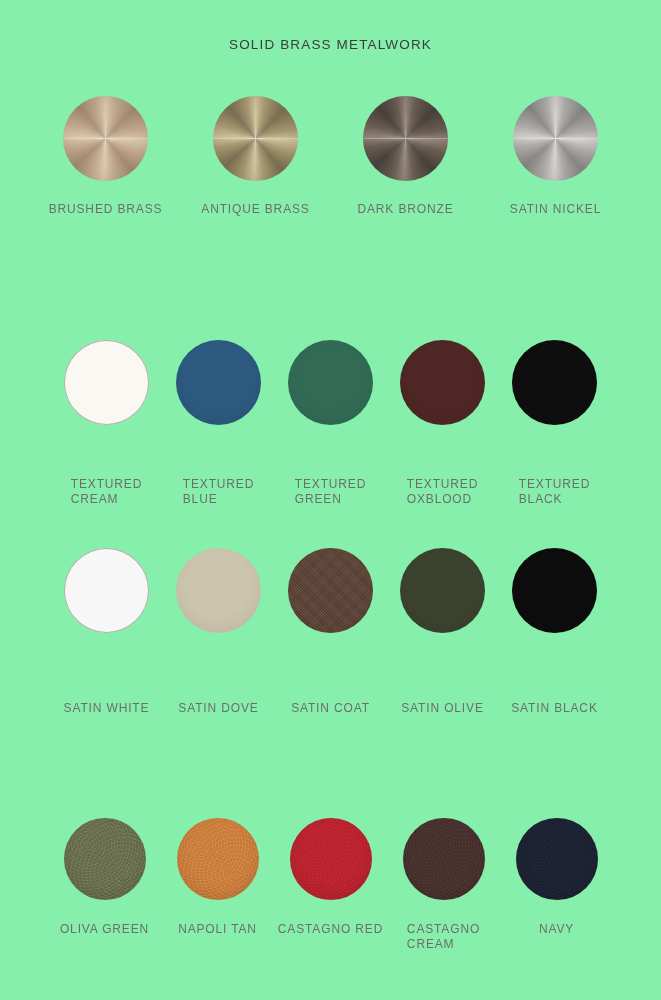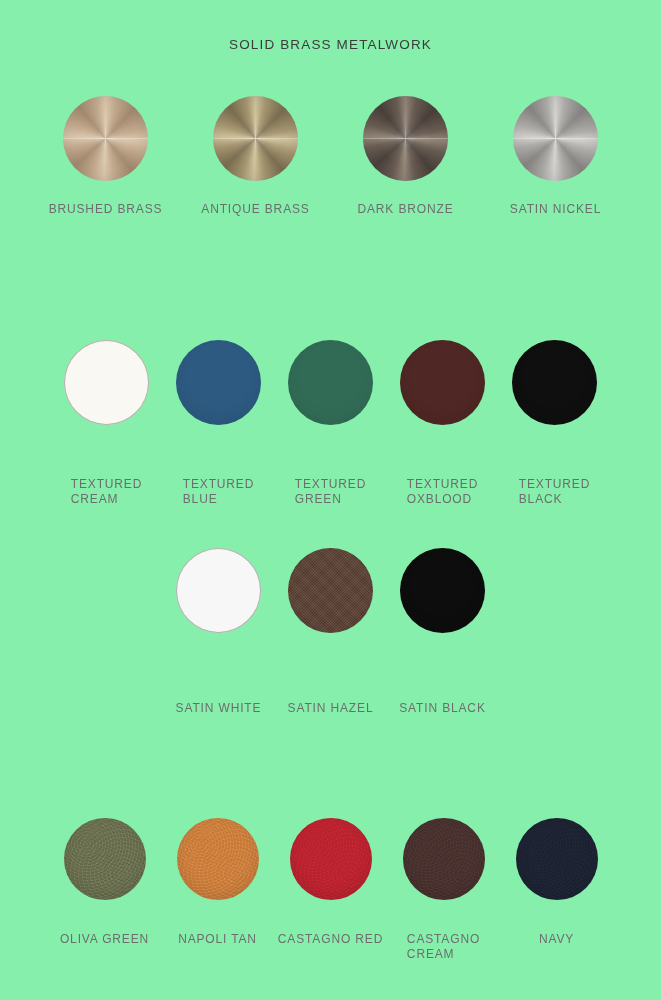--- a/index.html
+++ b/index.html
@@ -85,21 +85,21 @@
   #powder-row-2 { position: absolute; left: 0; right: 0; top: 548px; }
   #powder-row-1 .swatch-cell, #powder-row-2 .swatch-cell { width: 112px; gap: 28px; }
   #powder-row-1 .disc { width: 85px; height: 85px; }
   #powder-row-2 .disc { width: 85px; height: 85px; }
   #powder-row-1 .swatch-label { margin-top: 24px; }
   #powder-row-2 .swatch-label { margin-top: 40px; }
 
   
   #leather-title { position: absolute; left: 0; right: 0; top: 747px; }
   #leather-row { position: absolute; left: 0; right: 0; top: 818px; }
-  #leather-row .swatch-cell { width: 113px; gap: 10px; }
+  #leather-row .swatch-cell { width: 113px; }
   #leather-row .disc { width: 82px; height: 82px; }
   #leather-row .swatch-label { margin-top: 22px; }
 
   .ring {
     box-shadow: inset 0 0 0 1px rgba(120,118,112,0.55);
   }
 </style>
 </head>
 <body>
 
@@ -194,30 +194,42 @@
 
   <div class="row" id="powder-row-2">
 
     <div class="swatch-cell">
       <div class="disc-wrap">
         <div class="disc ring" id="disc-p10" style="background: rgb(247, 247, 247);"></div>
       </div>
       <div class="swatch-label">SATIN WHITE</div>
     </div>
 
+    <div class="swatch-cell">
+      <div class="disc-wrap">
+        <div class="disc" id="disc-p11" style="background: rgb(204, 197, 174); box-shadow: rgba(0, 0, 0, 0.06) 0px -6px 14px inset;"></div>
+      </div>
+      <div class="swatch-label">SATIN DOVE</div>
+    </div>
 
     <div class="swatch-cell">
       <div class="disc-wrap">
         <div class="disc" id="disc-p12" style="background: rgb(91, 64, 52); box-shadow: rgba(0, 0, 0, 0.06) 0px -6px 14px inset;">
           <div class="grain" id="grain-hazel" style="background: repeating-linear-gradient(45deg, rgba(255, 255, 255, 0.05) 0px, rgba(255, 255, 255, 0.05) 1px, rgba(0, 0, 0, 0.05) 1px, rgba(0, 0, 0, 0.05) 2px), repeating-linear-gradient(-45deg, rgba(255, 255, 255, 0.04) 0px, rgba(255, 255, 255, 0.04) 1px, rgba(0, 0, 0, 0.04) 1px, rgba(0, 0, 0, 0.04) 2px);"></div>
         </div>
       </div>
-      <div class="swatch-label">SATIN HAZEL</div>
-    </div>
-
+      <div class="swatch-label">SATIN COAT</div>
+    </div>
+
+    <div class="swatch-cell">
+      <div class="disc-wrap">
+        <div class="disc" id="disc-p13" style="background: rgb(59, 67, 47); box-shadow: rgba(0, 0, 0, 0.06) 0px -6px 14px inset;"></div>
+      </div>
+      <div class="swatch-label">SATIN OLIVE</div>
+    </div>
 
     <div class="swatch-cell">
       <div class="disc-wrap">
         <div class="disc" id="disc-p14" style="background: rgb(13, 13, 13); box-shadow: rgba(0, 0, 0, 0.06) 0px -6px 14px inset;"></div>
       </div>
       <div class="swatch-label">SATIN BLACK</div>
     </div>
 
   </div>
 

